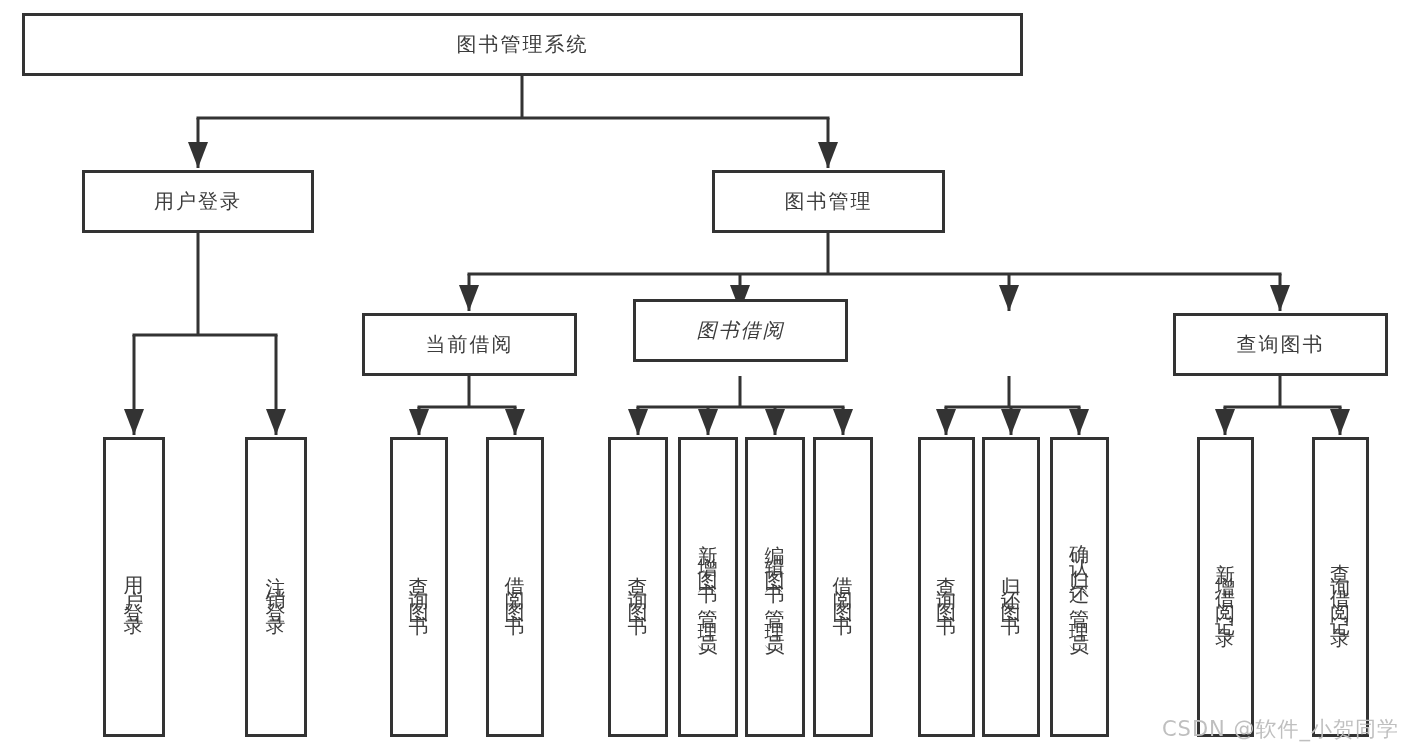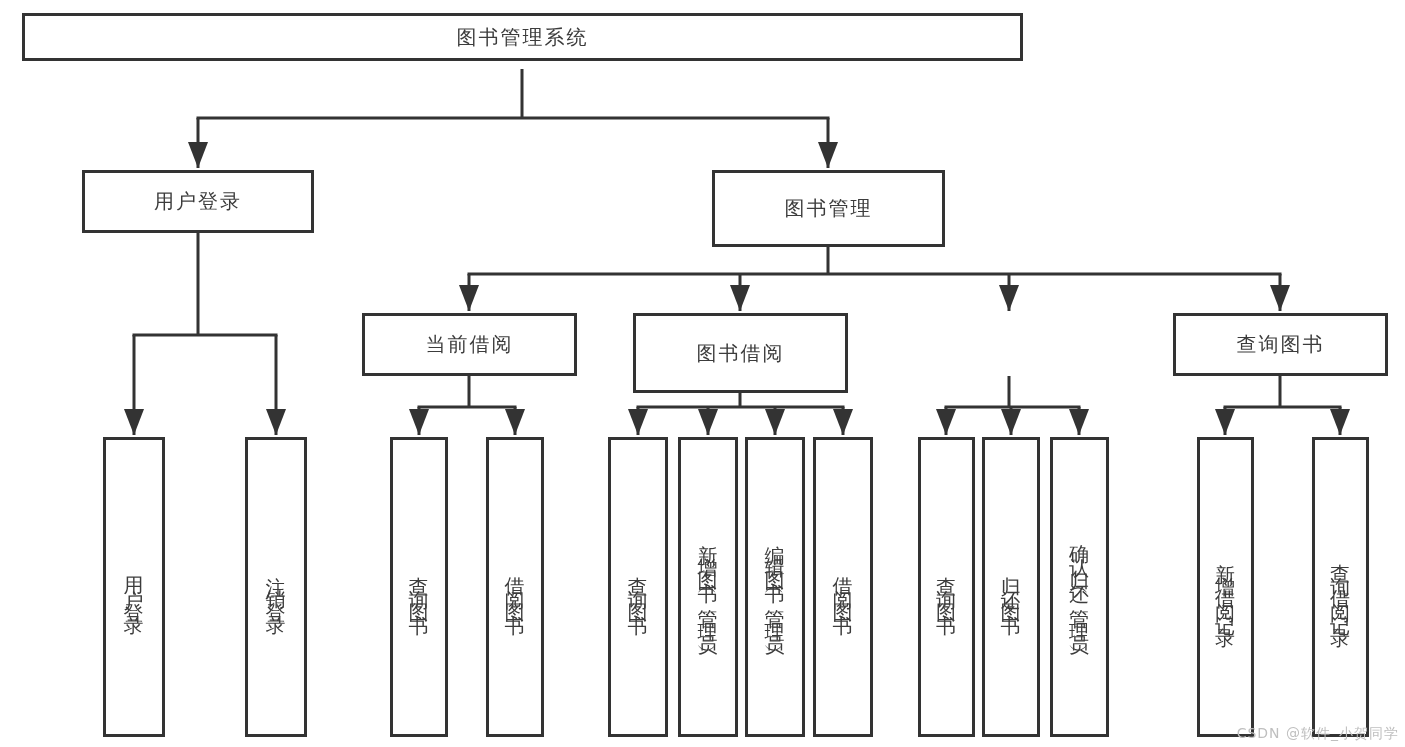--- a/index.html
+++ b/index.html
@@ -37,21 +37,21 @@
     text-orientation: mixed;
     font-size: 20px;
     letter-spacing: 13px;
     line-height: 1;
     color: #3c3c3c;
   }
   .watermark {
     position: absolute;
     right: 6px;
     bottom: 4px;
-    font-size: 14px;
+    font-size: 21px;
     letter-spacing: 1px;
     color: #bfbfbf;
     z-index: 5;
     white-space: nowrap;
   }
 </style>
 </head>
 <body>
 
 <div class="canvas">
@@ -92,27 +92,27 @@
       <line x1="946" y1="407" x2="946" y2="435" marker-end="url(#arrow)"></line>
       <line x1="1011" y1="407" x2="1011" y2="435" marker-end="url(#arrow)"></line>
       <line x1="1079" y1="407" x2="1079" y2="435" marker-end="url(#arrow)"></line>
 
       <path d="M1280,376 V407 M1223.5,407 H1341.5"></path>
       <line x1="1225" y1="407" x2="1225" y2="435" marker-end="url(#arrow)"></line>
       <line x1="1340" y1="407" x2="1340" y2="435" marker-end="url(#arrow)"></line>
     </g>
   </svg>
 
-  <div class="node hbox" style="left:22px; top:13px; width:1001px; height:48px;">图书管理系统</div>
+  <div class="node hbox" style="left:22px; top:13px; width:1001px; height:63px;">图书管理系统</div>
 
   <div class="node hbox" style="left:82px; top:170px; width:232px; height:63px;">用户登录</div>
-  <div class="node hbox" style="left:712px; top:170px; width:233px; height:77px;">图书管理</div>
+  <div class="node hbox" style="left:712px; top:170px; width:233px; height:63px;">图书管理</div>
 
   <div class="node hbox" style="left:362px; top:313px; width:215px; height:63px;">当前借阅</div>
-  <div class="node hbox" style="left:633px; top:313px; width:215px; height:80px;">图书借阅</div>
+  <div class="node hbox" style="left:633px; top:299px; width:215px; height:63px;font-style:italic;">图书借阅</div>
   <div class="node hbox" style="left:1173px; top:313px; width:215px; height:63px;">查询图书</div>
 
   <div class="node vbox" style="left:103px; top:437px; width:62px; height:300px;">
     <span class="vtext">用户登录</span>
   </div>
   <div class="node vbox" style="left:245px; top:437px; width:62px; height:300px;">
     <span class="vtext">注销登录</span>
   </div>
 
   <div class="node vbox" style="left:390px; top:437px; width:58px; height:300px;">

